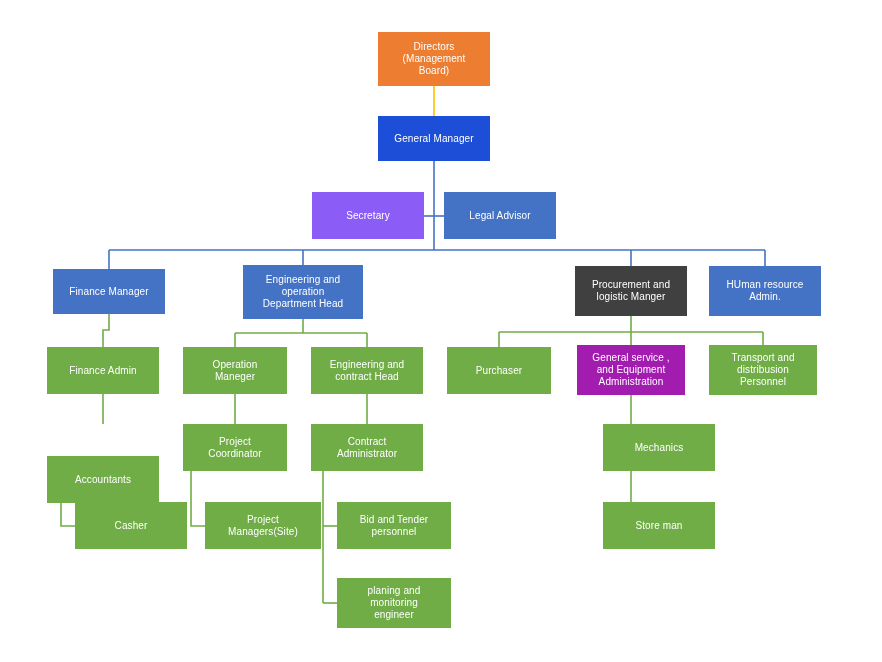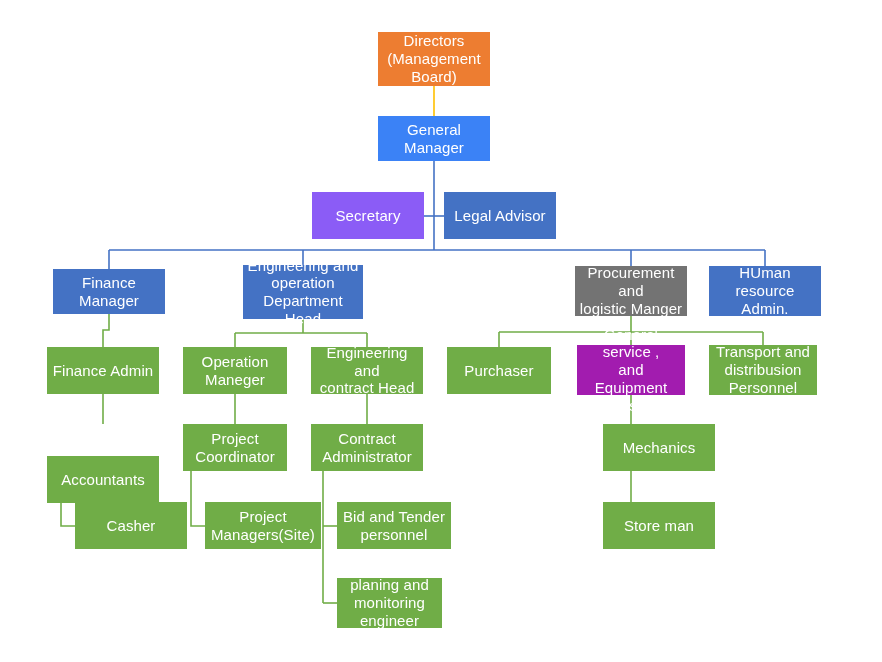--- a/index.html
+++ b/index.html
@@ -30,21 +30,21 @@
     pointer-events: none;
   }
   .node {
     position: absolute;
     box-sizing: border-box;
     display: flex;
     align-items: center;
     justify-content: center;
     text-align: center;
     color: #ffffff;
-    font-size: 15px;
+    font-size: 10px;
     line-height: 1.18;
     padding: 13px 4px;
     letter-spacing: 0.1px;
   }
   .node .node-label {
     display: block;
     white-space: pre-line;
   }
   .lvl-directors { background: #ED7D31; }
   .lvl-gm        { background: #FFC000; }
@@ -105,38 +105,38 @@
       <path d="M323,603 L337,603" stroke="#70AD47"></path>
     </g>
   </svg>
 
   <div id="node-layer">
       <div class="node lvl-directors" style="left: 378px; top: 32px; width: 112px; height: 54px; background: rgb(237, 125, 49);">
         <span class="node-label">Directors
 (Management
 Board)</span>
       </div>
-      <div class="node lvl-gm" style="left: 378px; top: 116px; width: 112px; height: 45px; background: #3b82f6;">
+      <div class="node lvl-gm" style="left: 378px; top: 116px; width: 112px; height: 45px; background: #1d4ed8;">
         <span class="node-label">General Manager</span>
       </div>
       <div class="node lvl-blue" style="left: 312px; top: 192px; width: 112px; height: 47px; background: #8b5cf6;">
         <span class="node-label">Secretary</span>
       </div>
       <div class="node lvl-blue" style="left: 444px; top: 192px; width: 112px; height: 47px; background: rgb(68, 114, 196);">
         <span class="node-label">Legal Advisor</span>
       </div>
       <div class="node lvl-blue" style="left: 53px; top: 269px; width: 112px; height: 45px; background: rgb(68, 114, 196);">
         <span class="node-label">Finance  Manager</span>
       </div>
       <div class="node lvl-blue" style="left: 243px; top: 265px; width: 120px; height: 54px; background: rgb(68, 114, 196);">
         <span class="node-label">Engineering and
 operation
 Department Head</span>
       </div>
-      <div class="node lvl-blue" style="left: 575px; top: 266px; width: 112px; height: 50px; background: #737373;">
+      <div class="node lvl-blue" style="left: 575px; top: 266px; width: 112px; height: 50px; background: #404040;">
         <span class="node-label">Procurement and
 logistic Manger</span>
       </div>
       <div class="node lvl-blue" style="left: 709px; top: 266px; width: 112px; height: 50px; background: rgb(68, 114, 196);">
         <span class="node-label">HUman resource
 Admin.</span>
       </div>
       <div class="node lvl-green" style="left: 47px; top: 347px; width: 112px; height: 47px; background: rgb(112, 173, 71);">
         <span class="node-label">Finance Admin</span>
       </div>
@@ -182,20 +182,20 @@
         <span class="node-label">Project
 Managers(Site)</span>
       </div>
       <div class="node lvl-green" style="left: 337px; top: 502px; width: 114px; height: 47px; background: rgb(112, 173, 71);">
         <span class="node-label">Bid and Tender
 personnel</span>
       </div>
       <div class="node lvl-green" style="left: 603px; top: 502px; width: 112px; height: 47px; background: rgb(112, 173, 71);">
         <span class="node-label">Store man</span>
       </div>
-      <div class="node lvl-green" style="left: 337px; top: 578px; width: 105px; height: 50px; background: rgb(112, 173, 71);">
+      <div class="node lvl-green" style="left: 337px; top: 578px; width: 114px; height: 50px; background: rgb(112, 173, 71);">
         <span class="node-label">planing and
 monitoring
 engineer</span>
       </div>
     </div>
 
 </div>
 
 </body></html>

